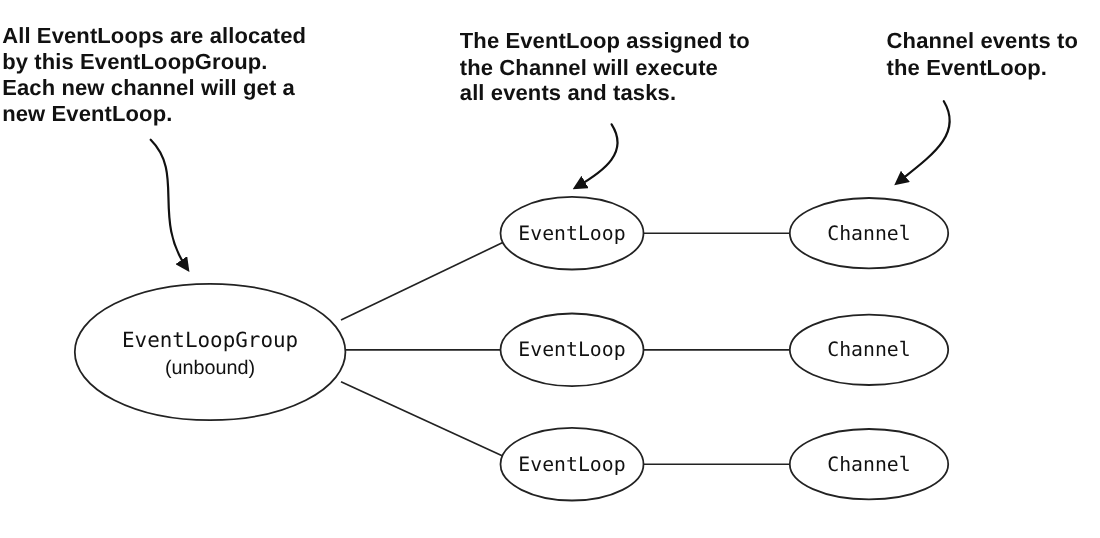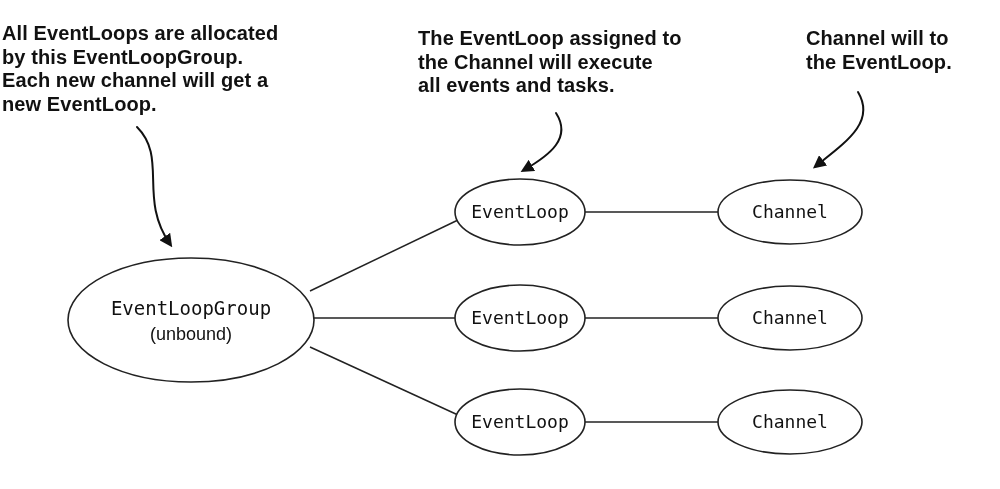--- a/index.html
+++ b/index.html
@@ -112,16 +112,16 @@
 
   <div class="annotation" id="ann-middle">The EventLoop assigned to
 the Channel will execute
 all events and tasks.</div>
 
   <div class="annotation" id="ann-left">All EventLoops are allocated
 by this EventLoopGroup.
 Each new channel will get a
 new EventLoop.</div>
 
-  <div class="annotation" id="ann-right">Channel will to
+  <div class="annotation" id="ann-right">Channel events to
 the EventLoop.</div>
 
 </div>
 
 </body></html>

